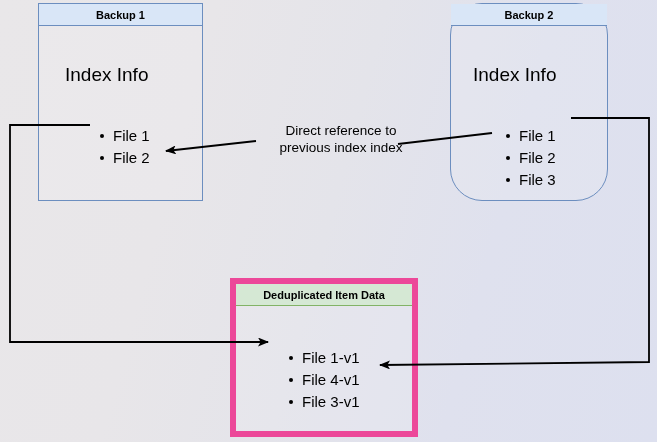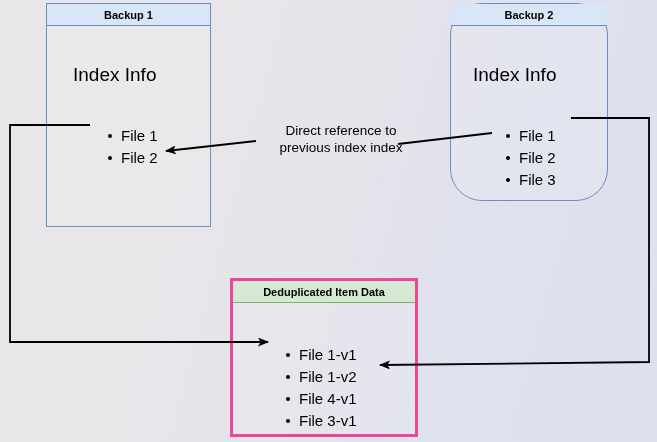--- a/index.html
+++ b/index.html
@@ -20,21 +20,21 @@
     width: 657px;
     height: 442px;
   }
   .box {
     position: absolute;
     box-sizing: border-box;
     border: 1px solid #6c8ebf;
     background: rgba(255,255,255,0.10);
   }
   .box.green {
-    border: 3px solid #ec4899;
+    border: 6px solid #ec4899;
   }
   .box-header {
     position: absolute;
     left: 0;
     top: 0;
     right: 0;
     height: 22px;
     line-height: 22px;
     box-sizing: border-box;
     text-align: center;
@@ -99,21 +99,21 @@
     width: 657px;
     height: 442px;
     pointer-events: none;
   }
 </style>
 </head>
 <body>
 
 <div id="canvas">
 
-  <div class="box" style="left:46px; top:3px; width:165px; height:224px;">
+  <div class="box" style="left:38px; top:3px; width:165px; height:198px;">
     <div class="box-header">Backup 1</div>
     <div class="box-body">
       <div class="section-title" style="left:26px; top:38px;">Index Info</div>
       <ul class="item-list" style="left:50px; top:91px;">
         <li>File 1</li>
         <li>File 2</li>
       </ul>
     </div>
   </div>
 
@@ -127,21 +127,20 @@
         <li>File 3</li>
       </ul>
     </div>
   </div>
 
   <div class="box green" style="left:230px; top:278px; width:188px; height:159px;">
     <div class="box-header green">Deduplicated Item Data</div>
     <div class="box-body">
       <ul class="item-list" style="left:42px; top:33px;">
         <li>File 1-v1</li>
-        <li>File 1-v2</li>
         <li>File 4-v1</li>
         <li>File 3-v1</li>
       </ul>
     </div>
   </div>
 
   <div class="note" style="left:255px; top:122px; width:148px;margin-left:12px;">
     <div>Direct reference to</div>
     <div>previous index index</div>
   </div>

